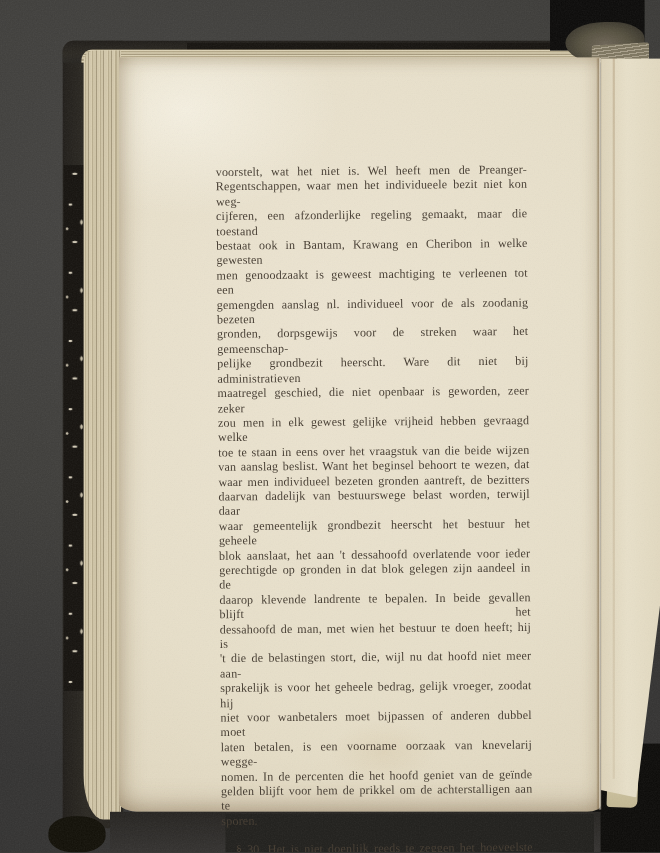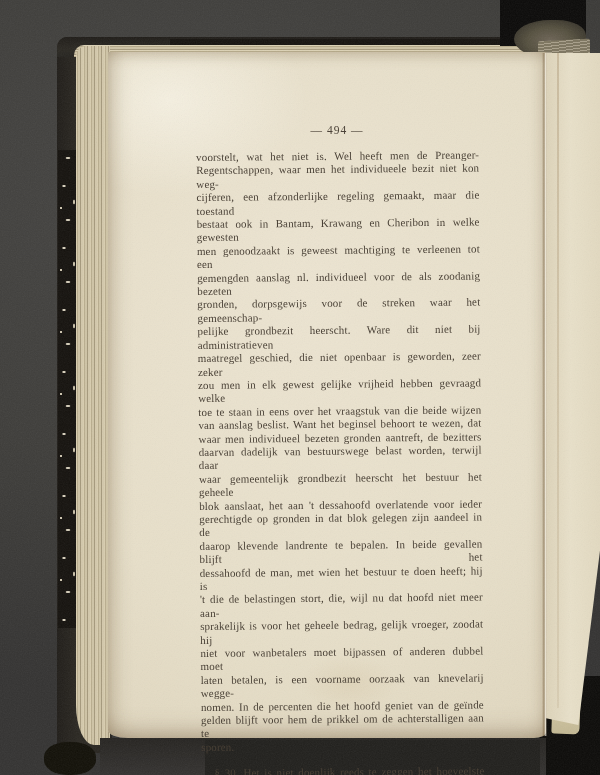--- a/index.html
+++ b/index.html
@@ -110,21 +110,20 @@
   <div class="bottom-band"></div>
   <div class="bottom-band-dark"></div>
   <div class="board-bottom-shadow"></div>
   <div class="right-page-corner"></div>
 
   <div class="main-page"></div>
   <div class="right-page"></div>
   <div class="crease"></div>
   <div class="fold-line-right"></div>
 
-  <div class="page-number">— 494 —</div>
   <div class="text-block">
       <div class="para">
         <div class="line">voorstelt, wat het niet is. Wel heeft men de Preanger-</div>
         <div class="line">Regentschappen, waar men het individueele bezit niet kon weg-</div>
         <div class="line">cijferen, een afzonderlijke regeling gemaakt, maar die toestand</div>
         <div class="line">bestaat ook in Bantam, Krawang en Cheribon in welke gewesten</div>
         <div class="line">men genoodzaakt is geweest machtiging te verleenen tot een</div>
         <div class="line">gemengden aanslag nl. individueel voor de als zoodanig bezeten</div>
         <div class="line">gronden, dorpsgewijs voor de streken waar het gemeenschap-</div>
         <div class="line">pelijke grondbezit heerscht. Ware dit niet bij administratieven</div>

